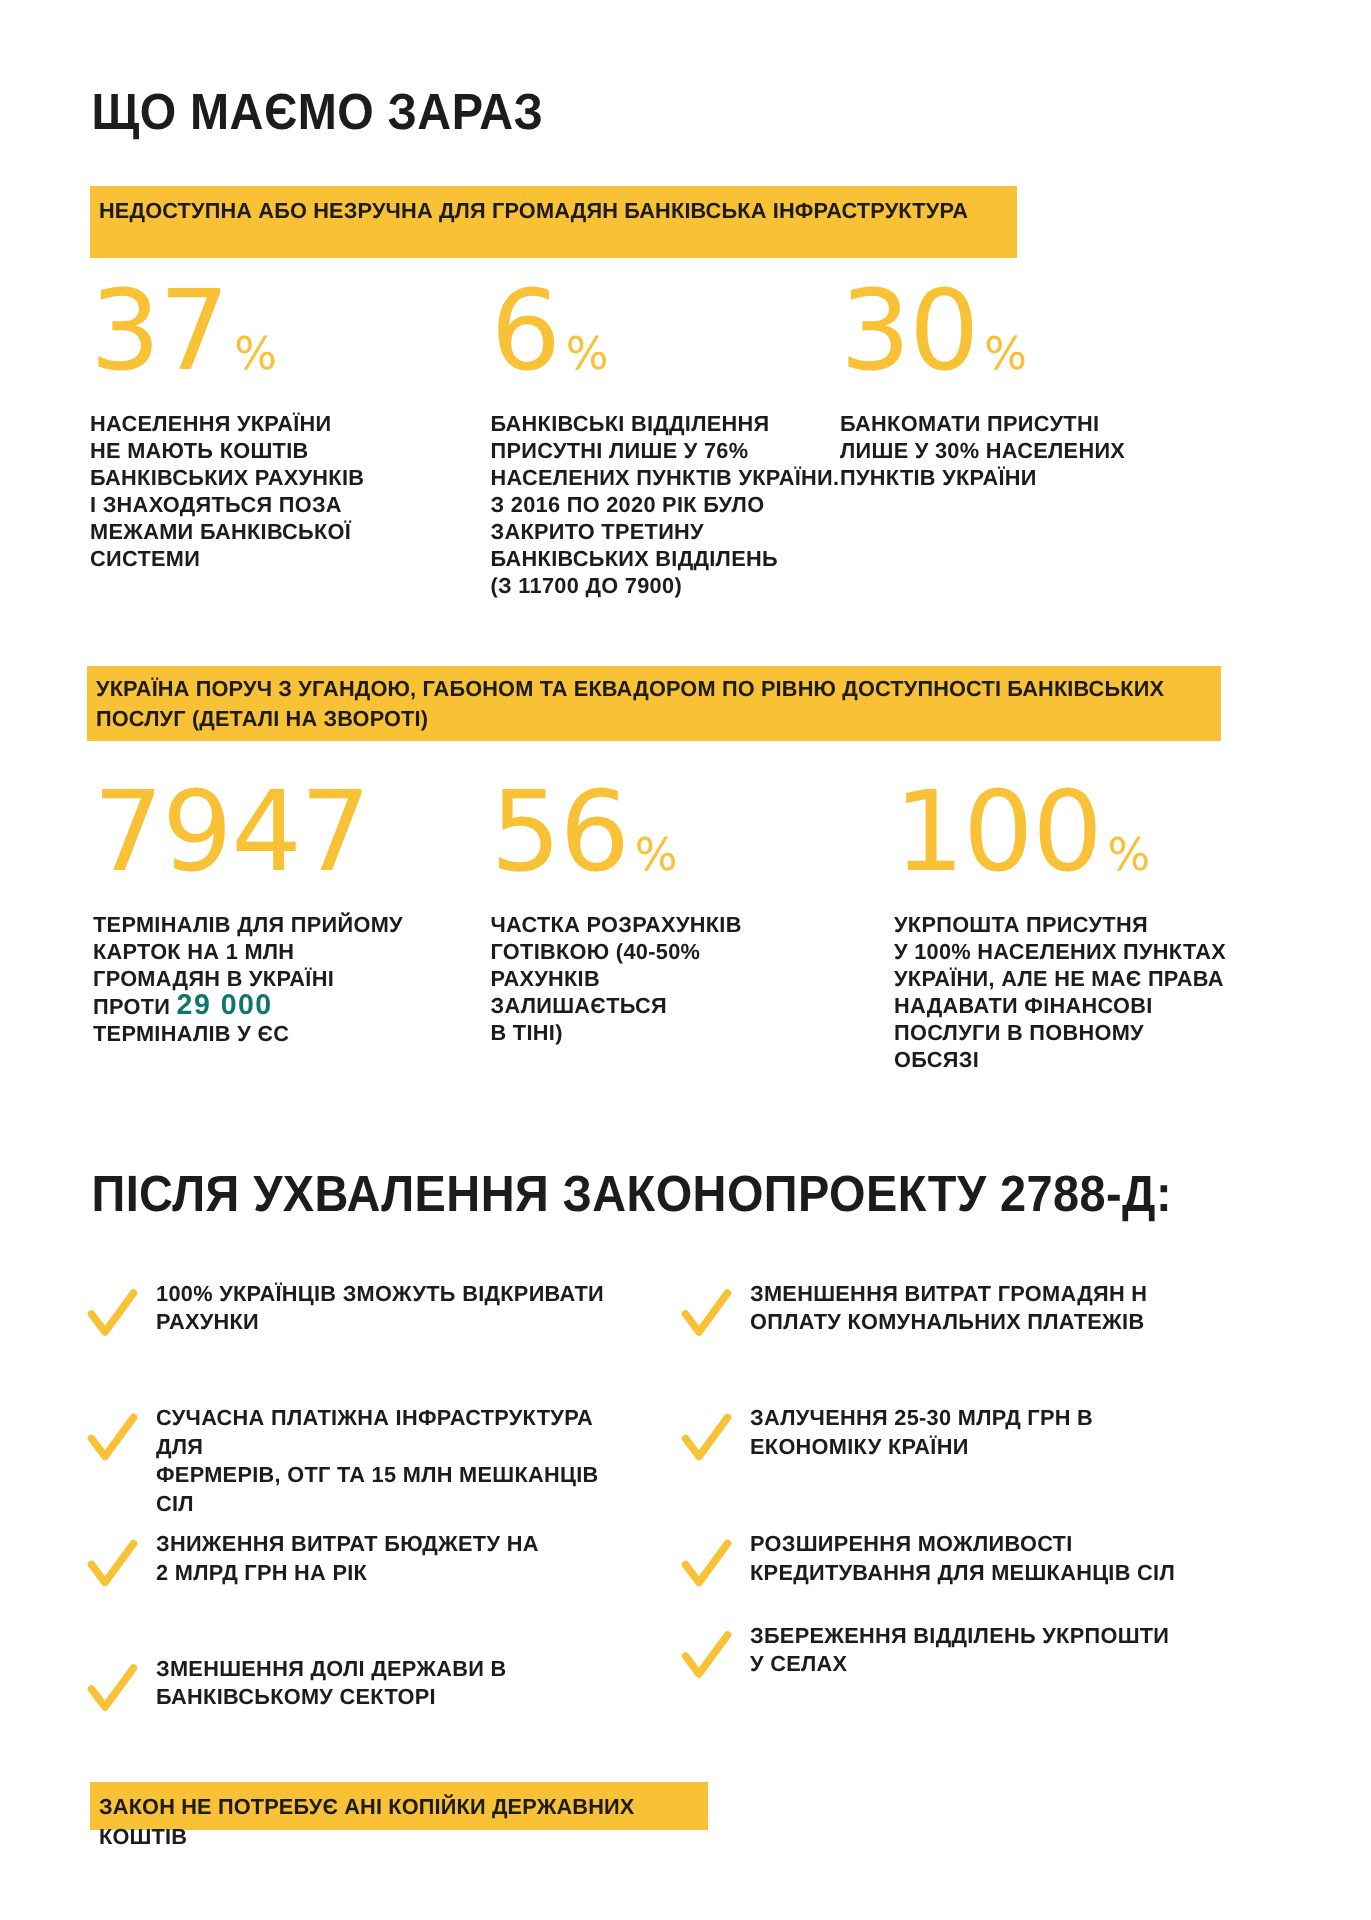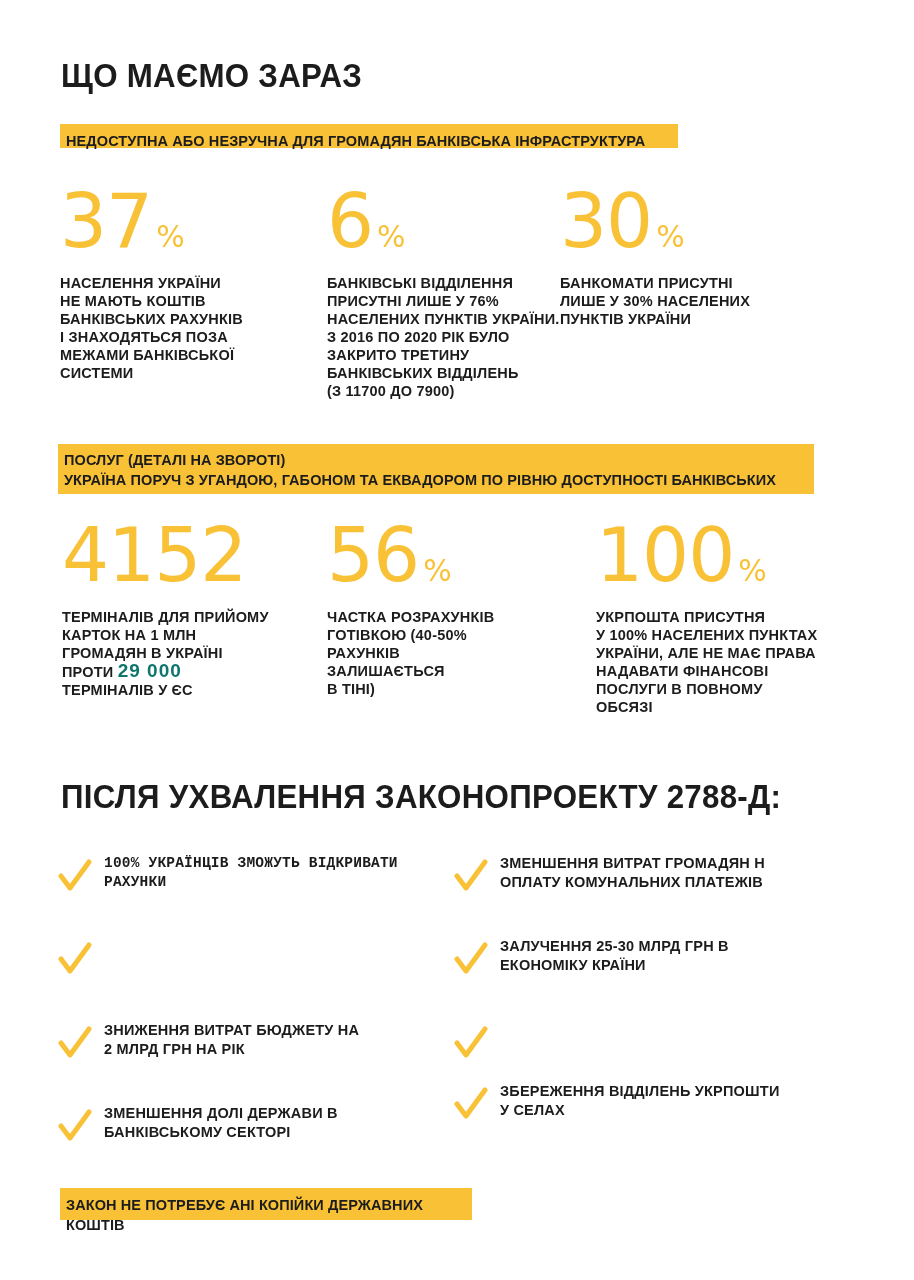--- a/index.html
+++ b/index.html
@@ -1,21 +1,21 @@
 <!DOCTYPE html>
 <html><head>
 <meta charset="utf-8">
 <style>
   * { box-sizing: border-box; margin: 0; padding: 0; }
   html, body { width: 914px; height: 1280px; background: #ffffff; }
   body { position: relative; font-family: "Liberation Sans", sans-serif; color: #1a1a1a; overflow: hidden; }
 
   .title { position: absolute; left: 61px; top: 56px; font-size: 34px; font-weight: 700; letter-spacing: 0.3px; color: #1c1c1c; transform: scaleX(0.92); transform-origin: left; }
   .band { position: absolute; background: #f8c136; color: #1c1c1c; font-weight: 700; font-size: 14.5px; line-height: 20px; padding: 7px 10px 6px 6px; letter-spacing: 0.1px; }
-  .band1 { left: 60px; top: 124px; width: 618px; height: 24px; }
+  .band1 { left: 60px; top: 124px; width: 618px; height: 48px; }
   .band2 { left: 58px; top: 444px; width: 756px; height: 50px; padding-top: 6px; }
   .band3 { left: 60px; top: 1188px; width: 412px; height: 32px; }
 
   .stat { position: absolute; }
   .stat .big { color: #f8c136; font-weight: 400; font-family: "DejaVu Sans", sans-serif; line-height: 1; white-space: nowrap; }
   .stat .big .num { font-size: 74px; letter-spacing: -1px; }
   .stat .big .pct { font-size: 30px; margin-left: 4px; }
   .stat .desc { margin-top: 16px; font-size: 14.5px; line-height: 18px; font-weight: 700; color: #1c1c1c; letter-spacing: 0.2px; }
   .stat .desc .hl { color: #0f766e; font-size: 19px; letter-spacing: 1px; }
 
@@ -25,21 +25,21 @@
   .s4 { left: 62px; top: 518px; }
   .s5 { left: 327px; top: 518px; }
   .s6 { left: 596px; top: 518px; }
 
   .title2 { position: absolute; left: 61px; top: 777px; font-size: 34px; font-weight: 700; color: #1c1c1c; letter-spacing: 0.3px; transform: scaleX(0.92); transform-origin: left; white-space: nowrap; }
 
   .bullet { position: absolute; display: flex; align-items: flex-start; width: 360px; }
   .bullet .check { width: 34px; height: 34px; margin-top: 4px; flex: 0 0 34px; }
   .bullet .btxt { margin-left: 12px; font-size: 14.5px; line-height: 19px; font-weight: 700; color: #1c1c1c; letter-spacing: 0.2px; white-space: pre-line; }
 
-  .b1 { left: 58px; top: 854px; font-family: Liberation Mono, monospace; }
+  .b1 { left: 58px; top: 854px; }
   .b2 { left: 58px; top: 937px; }
   .b3 { left: 58px; top: 1021px; }
   .b4 { left: 58px; top: 1104px; }
   .b5 { left: 454px; top: 854px; }
   .b6 { left: 454px; top: 937px; }
   .b7 { left: 454px; top: 1021px; }
   .b8 { left: 454px; top: 1044px; margin-top: 38px; }
 </style>
 </head>
 <body>
@@ -75,26 +75,26 @@
 <div class="stat s3">
   <div class="big"><span class="num">30</span><span class="pct">%</span></div>
   <div class="desc">
     <div>БАНКОМАТИ ПРИСУТНІ</div>
     <div>ЛИШЕ У 30% НАСЕЛЕНИХ</div>
     <div>ПУНКТІВ УКРАЇНИ</div>
   </div>
 </div>
 
 <div class="band band2">
+  <div>УКРАЇНА ПОРУЧ З УГАНДОЮ, ГАБОНОМ ТА ЕКВАДОРОМ ПО РІВНЮ ДОСТУПНОСТІ БАНКІВСЬКИХ</div>
   <div>ПОСЛУГ (ДЕТАЛІ НА ЗВОРОТІ)</div>
-  <div>УКРАЇНА ПОРУЧ З УГАНДОЮ, ГАБОНОМ ТА ЕКВАДОРОМ ПО РІВНЮ ДОСТУПНОСТІ БАНКІВСЬКИХ</div>
 </div>
 
 <div class="stat s4">
-  <div class="big"><span class="num">4152</span></div>
+  <div class="big"><span class="num">7947</span></div>
   <div class="desc">
     <div>ТЕРМІНАЛІВ ДЛЯ ПРИЙОМУ</div>
     <div>КАРТОК НА 1 МЛН</div>
     <div>ГРОМАДЯН В УКРАЇНІ</div>
     <div><span>ПРОТИ </span><span class="hl">29 000</span></div>
     <div>ТЕРМІНАЛІВ У ЄС</div>
   </div>
 </div>
 
 <div class="stat s5">
@@ -126,20 +126,22 @@
   <svg class="check" viewBox="0 0 34 34">
       <path d="M3 18 L12 30 L31 4" fill="none" stroke="#f8c136" stroke-width="5" stroke-linecap="round" stroke-linejoin="round"></path>
     </svg>
   <div class="btxt">100% УКРАЇНЦІВ ЗМОЖУТЬ ВІДКРИВАТИ
 РАХУНКИ</div>
 </div>
 <div class="bullet b2">
   <svg class="check" viewBox="0 0 34 34">
       <path d="M3 18 L12 30 L31 4" fill="none" stroke="#f8c136" stroke-width="5" stroke-linecap="round" stroke-linejoin="round"></path>
     </svg>
+  <div class="btxt">СУЧАСНА ПЛАТІЖНА ІНФРАСТРУКТУРА ДЛЯ
+ФЕРМЕРІВ, ОТГ ТА 15 МЛН МЕШКАНЦІВ СІЛ</div>
 </div>
 <div class="bullet b3">
   <svg class="check" viewBox="0 0 34 34">
       <path d="M3 18 L12 30 L31 4" fill="none" stroke="#f8c136" stroke-width="5" stroke-linecap="round" stroke-linejoin="round"></path>
     </svg>
   <div class="btxt">ЗНИЖЕННЯ ВИТРАТ БЮДЖЕТУ НА
 2 МЛРД ГРН НА РІК</div>
 </div>
 <div class="bullet b4">
   <svg class="check" viewBox="0 0 34 34">
@@ -159,20 +161,22 @@
   <svg class="check" viewBox="0 0 34 34">
       <path d="M3 18 L12 30 L31 4" fill="none" stroke="#f8c136" stroke-width="5" stroke-linecap="round" stroke-linejoin="round"></path>
     </svg>
   <div class="btxt">ЗАЛУЧЕННЯ 25-30 МЛРД ГРН В
 ЕКОНОМІКУ КРАЇНИ</div>
 </div>
 <div class="bullet b7">
   <svg class="check" viewBox="0 0 34 34">
       <path d="M3 18 L12 30 L31 4" fill="none" stroke="#f8c136" stroke-width="5" stroke-linecap="round" stroke-linejoin="round"></path>
     </svg>
+  <div class="btxt">РОЗШИРЕННЯ МОЖЛИВОСТІ
+КРЕДИТУВАННЯ ДЛЯ МЕШКАНЦІВ СІЛ</div>
 </div>
 <div class="bullet b8">
   <svg class="check" viewBox="0 0 34 34">
       <path d="M3 18 L12 30 L31 4" fill="none" stroke="#f8c136" stroke-width="5" stroke-linecap="round" stroke-linejoin="round"></path>
     </svg>
   <div class="btxt">ЗБЕРЕЖЕННЯ ВІДДІЛЕНЬ УКРПОШТИ
 У СЕЛАХ</div>
 </div>
 
 <div class="band band3">ЗАКОН НЕ ПОТРЕБУЄ АНІ КОПІЙКИ ДЕРЖАВНИХ КОШТІВ</div>

